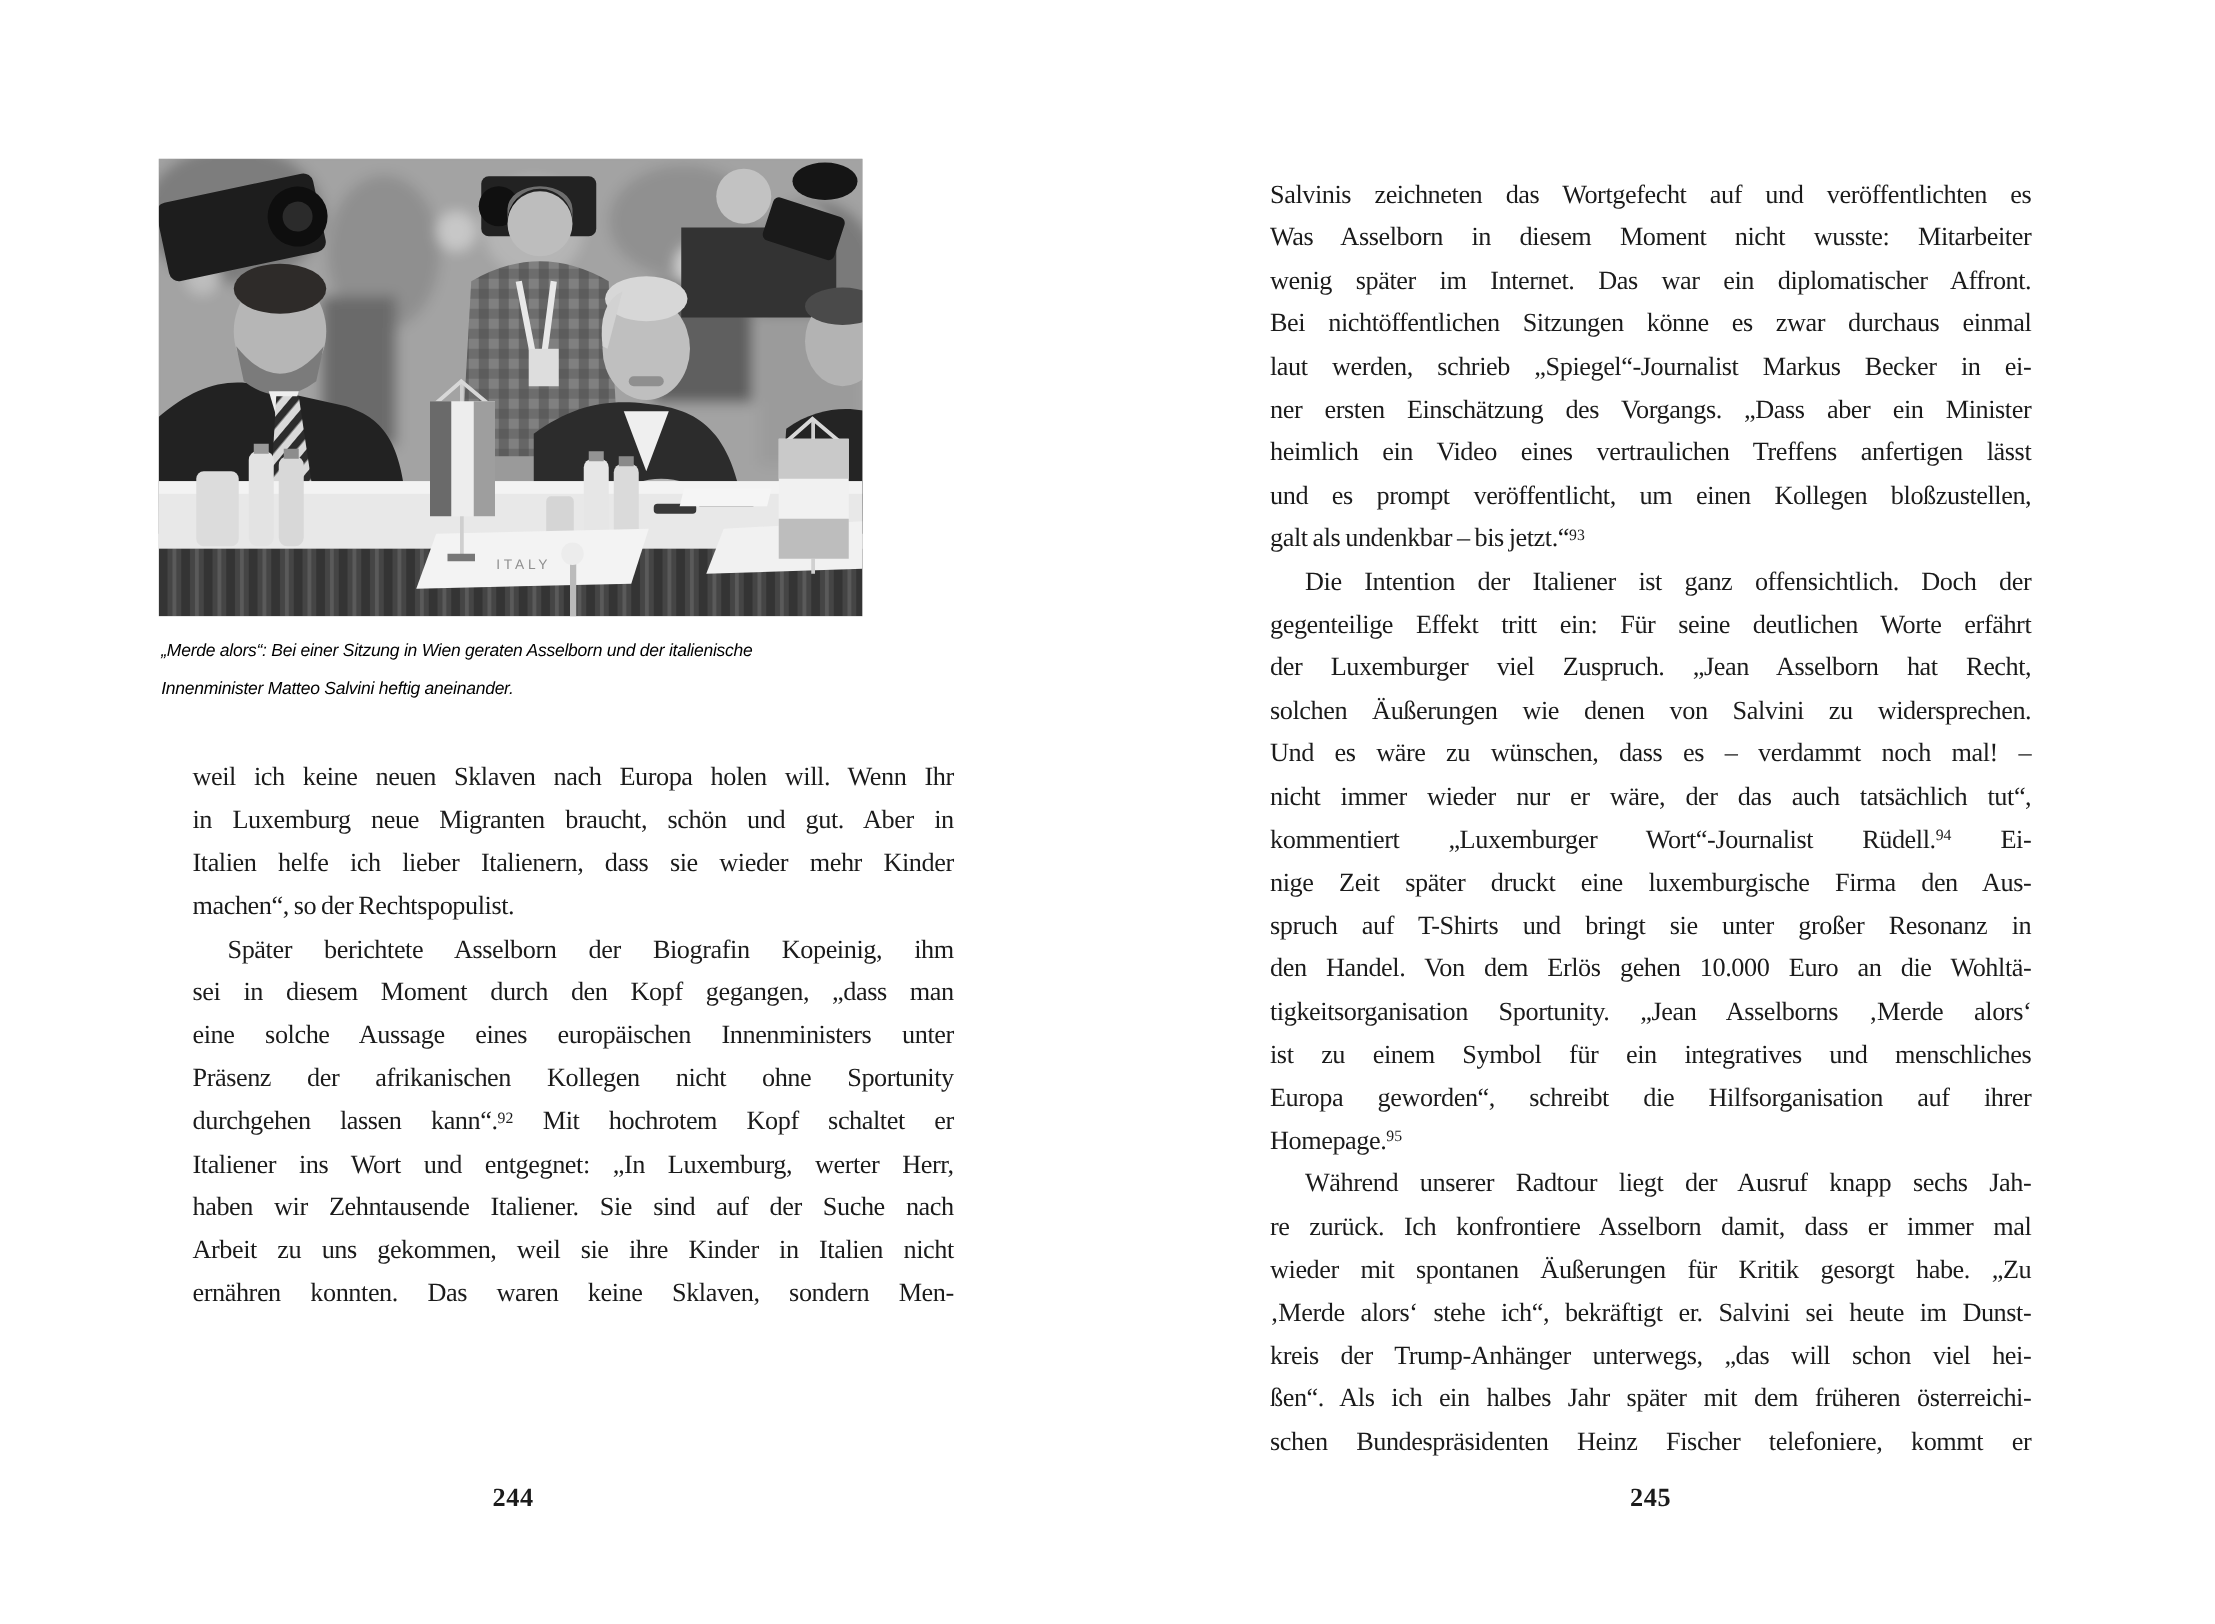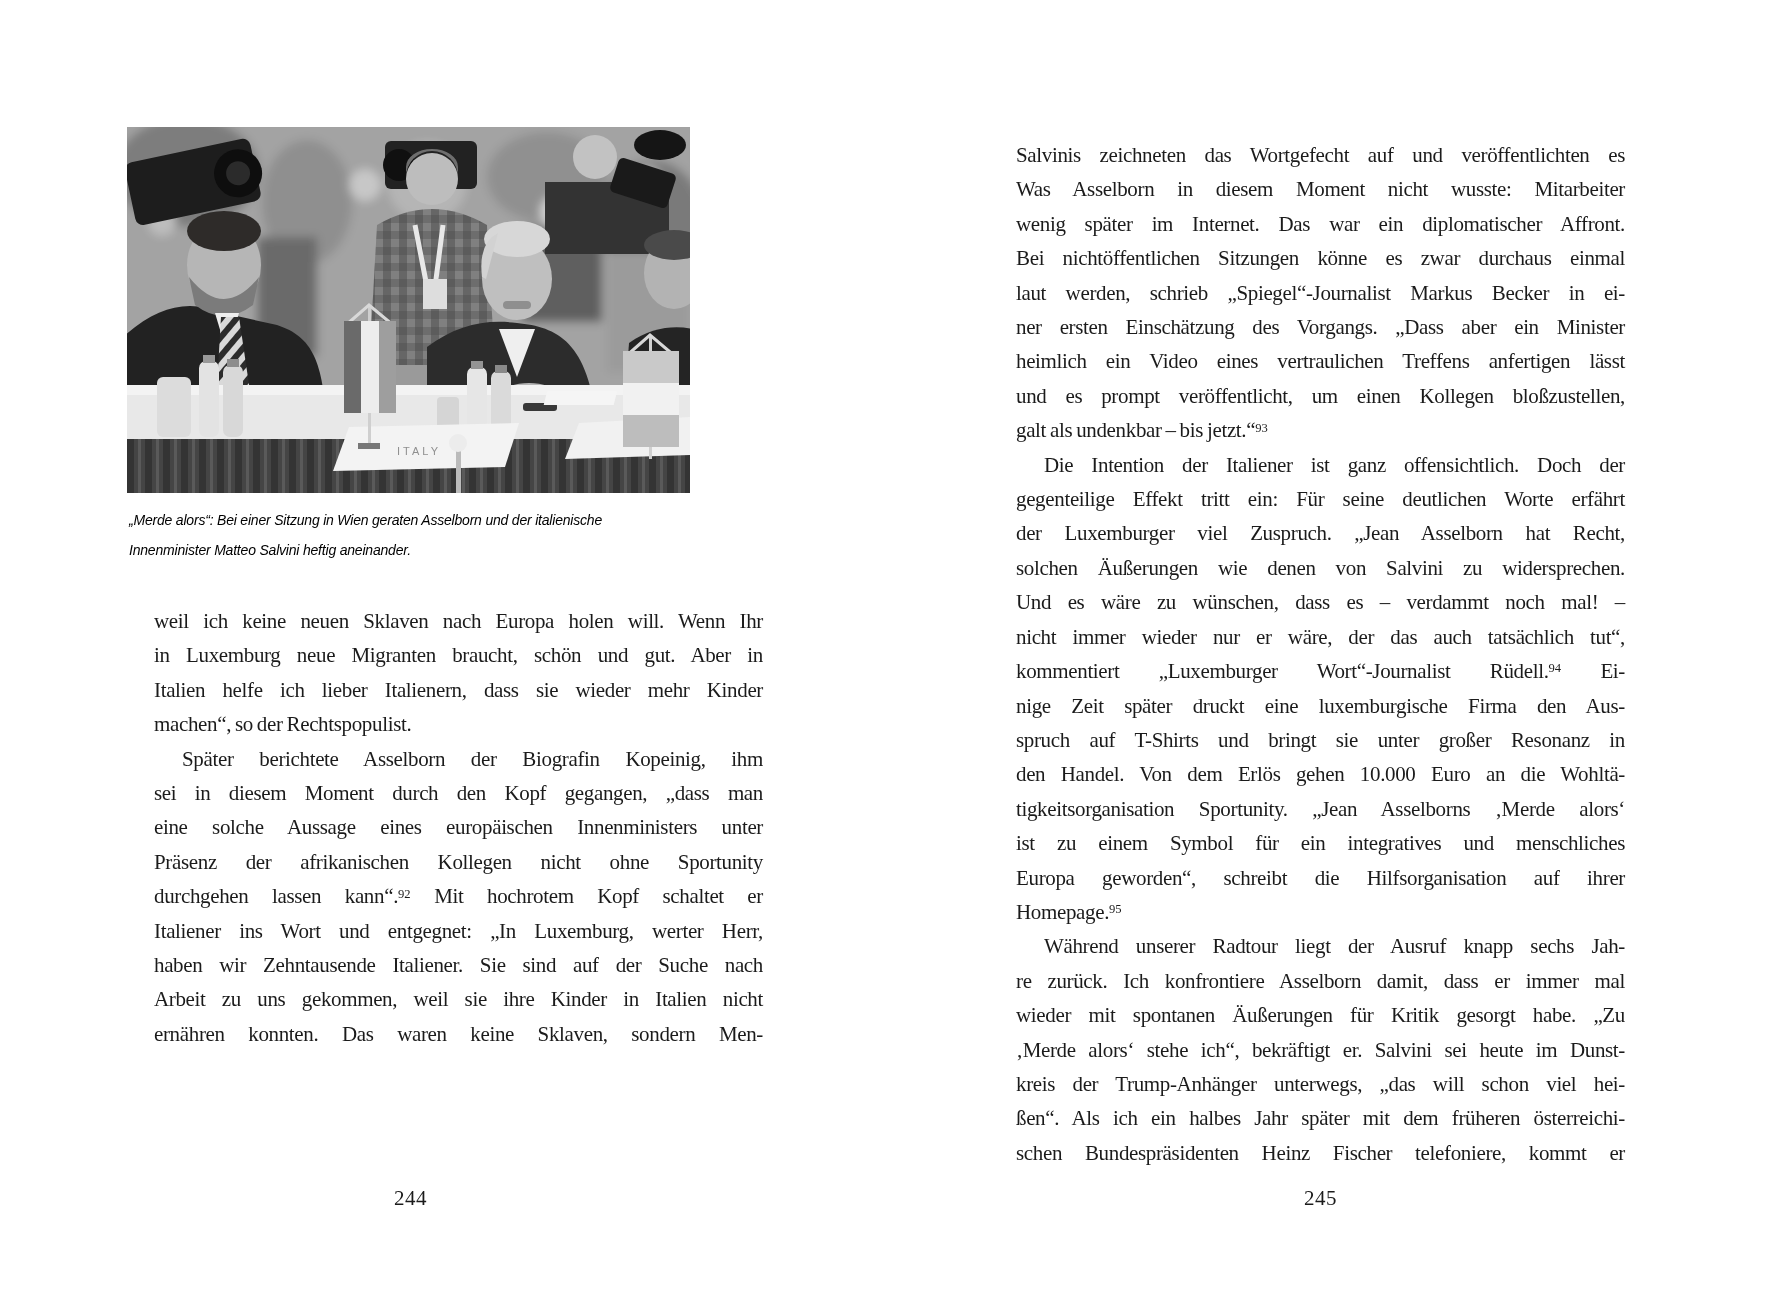--- a/index.html
+++ b/index.html
@@ -28,21 +28,21 @@
   .right-body{left:1016px;top:138px;}
   .bodyline{text-align:justify;text-align-last:justify;}
   .bodyline.parlast{text-align-last:left;}
   .bodyline.indent{text-indent:28px;}
   .bodyline sup{
     font-size:0.60em;line-height:0;letter-spacing:0;
     position:relative;top:-0.45em;vertical-align:baseline;
   }
   .pagenum{
     position:absolute;top:1186px;text-align:center;
-    font-size:21px;letter-spacing:0.5px;color:#1b1b1b;
+    font-size:21px;letter-spacing:0.5px;color:#1b1b1b;font-weight:bold;
   }
   .pagenum-left{left:129px;width:563px;}
   .pagenum-right{left:1016px;width:609px;}
 </style>
 </head>
 <body>
 
 <section class="page">
 
   <figure class="photo" aria-label="Schwarz-Weiß-Foto: Konferenztisch mit Matteo Salvini, Jean Asselborn und einem weiteren Delegierten, Tischflaggen von Italien und Luxemburg, Pressefotografen im Hintergrund">

